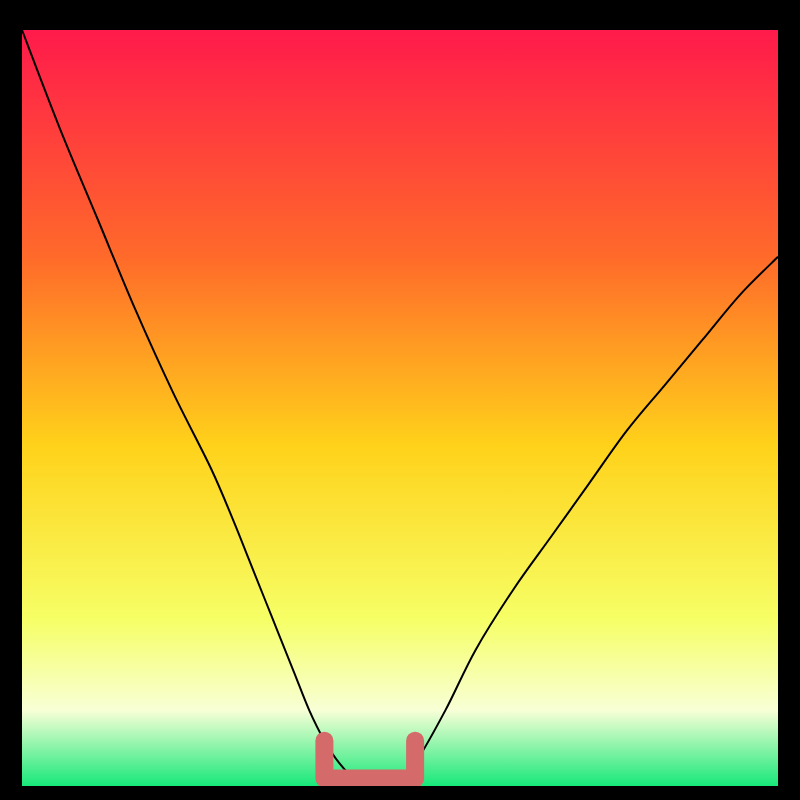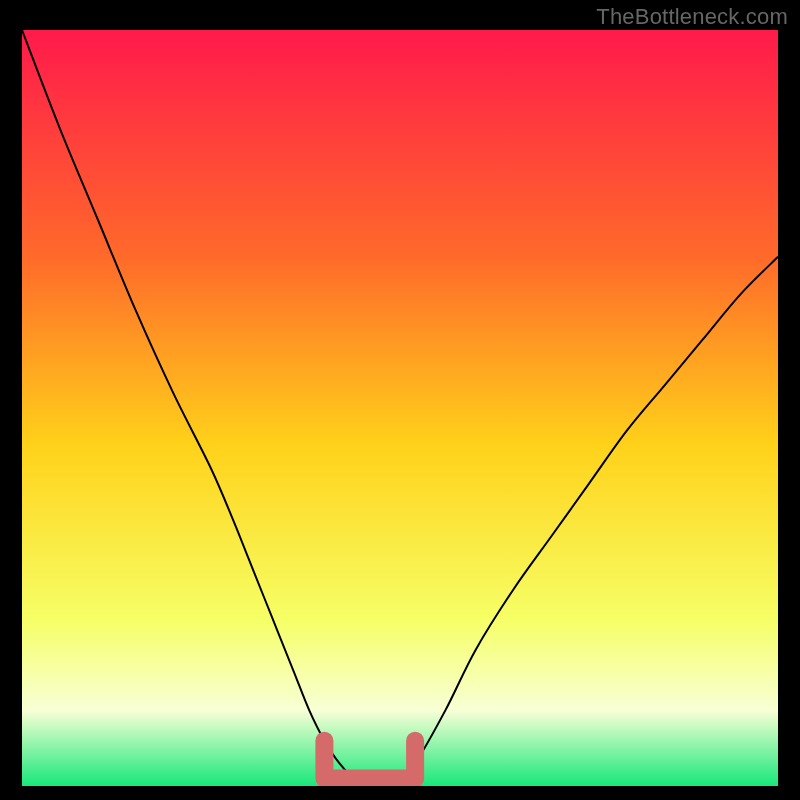--- a/index.html
+++ b/index.html
@@ -36,21 +36,20 @@
   }
   svg {
     display: block;
   }
 </style>
 </head>
 <body>
 
 <div class="frame">
 
-  <div class="watermark">TheBottleneck.com</div>
 
   <div class="plot-area">
     <svg id="chart-svg" width="756" height="756" viewBox="0 0 756 756">
       <defs>
         <linearGradient id="bg-grad" x1="0" y1="0" x2="0" y2="1">
             <stop offset="0%" stop-color="#ff1a4b"></stop>
             <stop offset="30%" stop-color="#ff6a2a"></stop>
             <stop offset="55%" stop-color="#ffd21a"></stop>
             <stop offset="78%" stop-color="#f6ff66"></stop>
             <stop offset="90%" stop-color="#f8ffd6"></stop>

